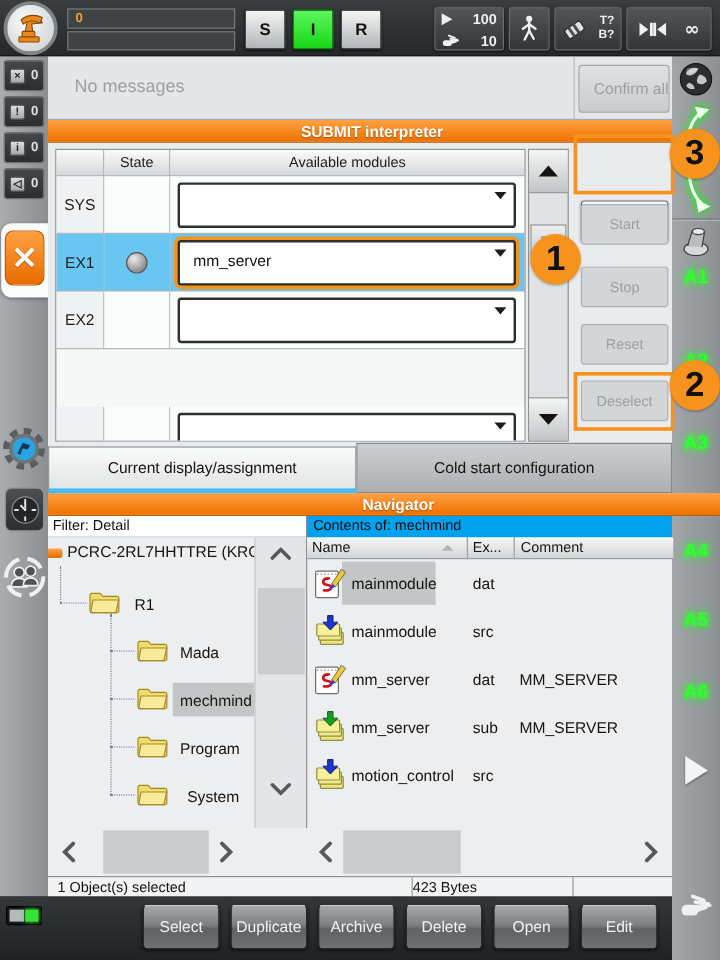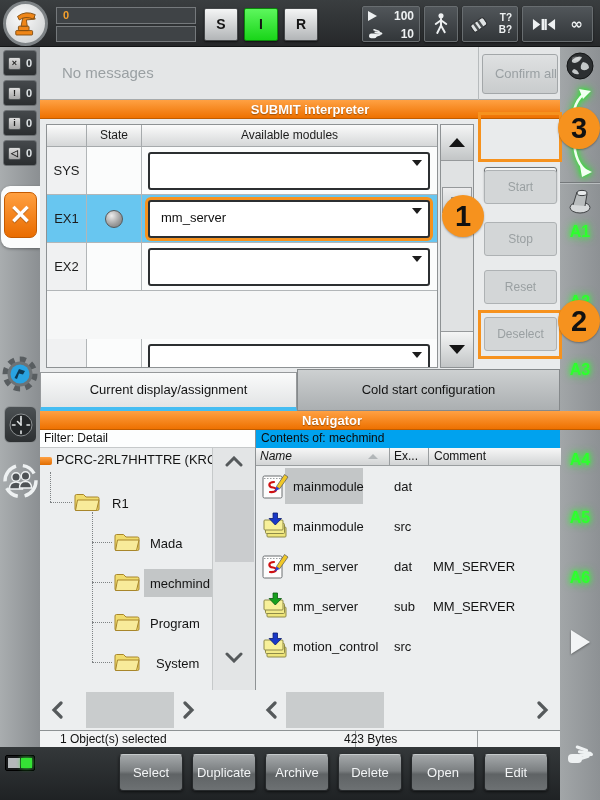--- a/index.html
+++ b/index.html
@@ -412,21 +412,21 @@
             <path d="M2,9 L9,2 L16,9" stroke="#55595b" stroke-width="3" fill="none" stroke-linecap="round"></path>
           </svg>
         <div class="abs tthumb"></div>
         <svg class="abs" style="left:12px;top:204px;" width="18" height="11" viewBox="0 0 18 11">
             <path d="M2,2 L9,9 L16,2" stroke="#55595b" stroke-width="3" fill="none" stroke-linecap="round"></path>
           </svg>
       </div>
     </div>
 
     <div class="abs" id="contentspanel">
-      <div class="abs colhdr" style="left:0;width:133px;padding-left:4px;font-style:italic;"><span>Name</span>
+      <div class="abs colhdr" style="left:0;width:133px;padding-left:4px;"><span>Name</span>
         <span class="abs" style="left:112px;top:6px;width:0;height:0;border-left:5px solid transparent;border-right:5px solid transparent;border-bottom:5px solid #b2b6b8;"></span>
       </div>
       <div class="abs colhdr" style="left:133px;width:39px;border-left:1px solid #9a9ea0;padding-left:4px;">Ex...</div>
       <div class="abs colhdr" style="left:172px;width:133px;border-left:1px solid #9a9ea0;padding-left:5px;">Comment</div>
 
       <div class="abs" style="left:0;top:18px;width:305px;height:40px;">
         <div class="abs hl" style="left:29px;top:2px;width:78px;height:36px;"></div>
         <svg class="abs" style="left:5px;top:6px;" width="28" height="28" viewBox="0 0 28 28">
           <rect x="2" y="4" width="19" height="22" rx="1.5" fill="#fdfdfd" stroke="#6a6e70"></rect>
           <path d="M3,6.5 h17" stroke="#9a9ea0" stroke-width="1" stroke-dasharray="1.5 1.5"></path>
@@ -499,21 +499,21 @@
 
     <svg class="abs" style="left:224px;top:290px;" width="14" height="18" viewBox="0 0 14 18">
         <path d="M11,2 L4,9 L11,16" stroke="#55595b" stroke-width="3.2" fill="none" stroke-linecap="round"></path>
       </svg>
     <div class="abs hsthumb" style="left:246px;top:281px;width:98px;height:36px;"></div>
     <svg class="abs" style="left:496px;top:290px;" width="14" height="18" viewBox="0 0 14 18">
         <path d="M3,2 L10,9 L3,16" stroke="#55595b" stroke-width="3.2" fill="none" stroke-linecap="round"></path>
       </svg>
 
     <div class="abs statusbar">
-      <div class="abs scell" style="left:16px;width:300px;">1 Object(s) selected</div>
+      <div class="abs scell" style="left:4px;width:300px;">1 Object(s) selected</div>
       <div class="abs scell" style="left:300px;width:138px;">423 Bytes</div>
       <div class="abs scell" style="left:438px;width:82px;border-right:none;"></div>
     </div>
   </div>
 
   <div class="abs" id="bottombar">
     <div class="abs bbtn" style="left:119px;">Select</div>
     <div class="abs bbtn" style="left:192px;">Duplicate</div>
     <div class="abs bbtn" style="left:265px;">Archive</div>
     <div class="abs bbtn" style="left:338px;">Delete</div>

